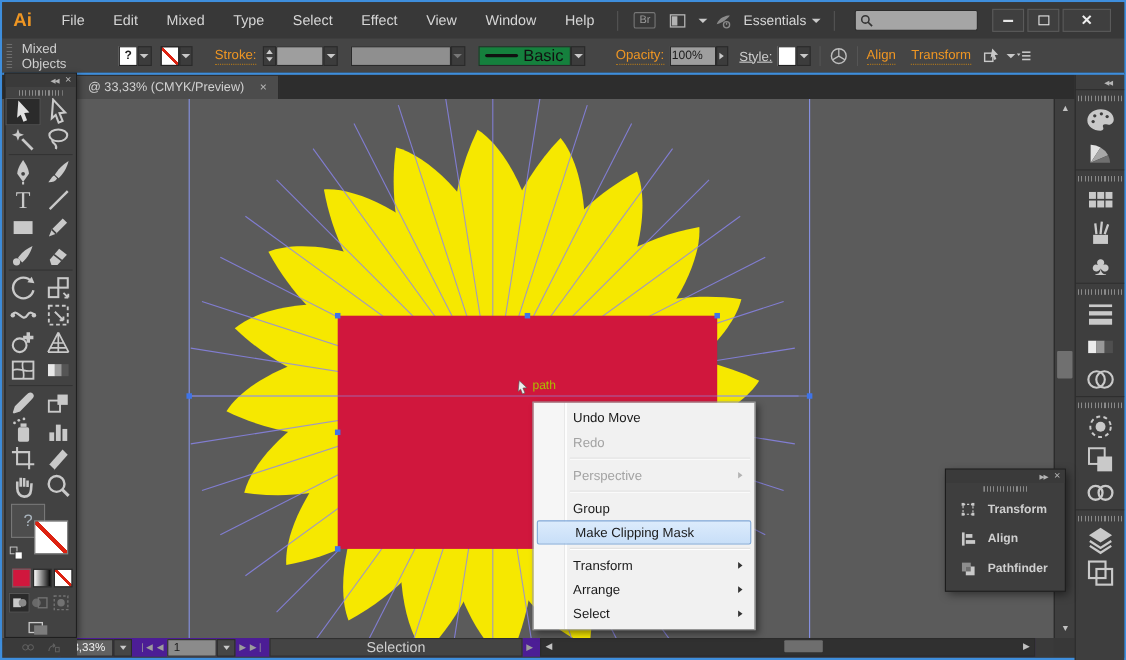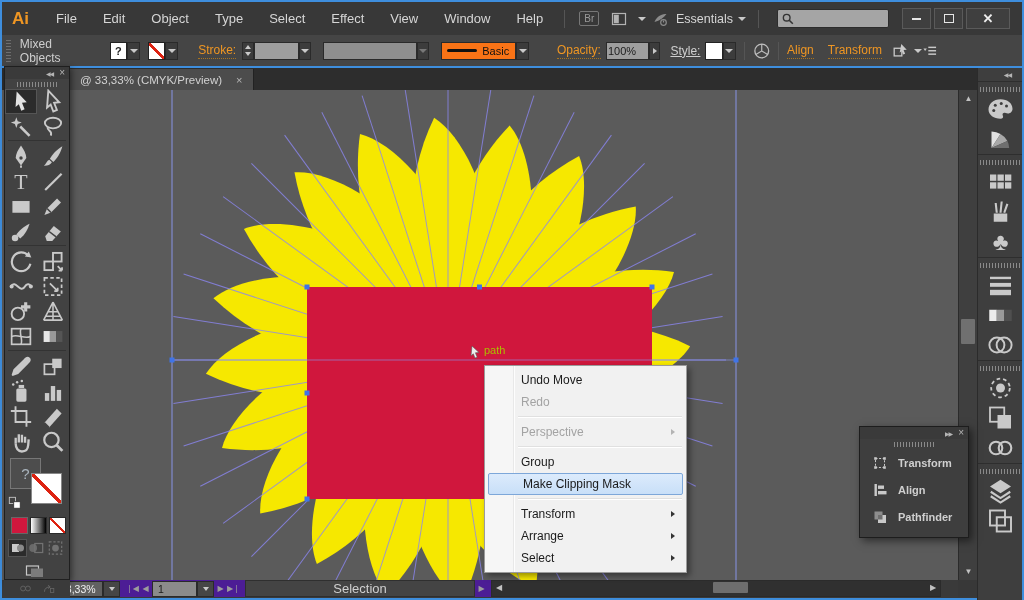--- a/index.html
+++ b/index.html
@@ -44,22 +44,22 @@
            display:flex;align-items:center;justify-content:center;}
   .dropbtn .chev{margin:0;border-top-color:#c9c9c9;}
   .dropbtn.dim .chev{border-top-color:#777;}
   .stepper{width:12px;height:18px;background:#3c3c3c;border:1px solid #2a2a2a;box-sizing:border-box;
            display:flex;flex-direction:column;align-items:center;justify-content:space-evenly;}
   .stepper i{width:0;height:0;border-left:3.5px solid transparent;border-right:3.5px solid transparent;}
   .stepper .up{border-bottom:4px solid #c9c9c9;}
   .stepper .dn{border-top:4px solid #c9c9c9;}
   .field{height:18px;background:#9e9e9e;border:1px solid #2a2a2a;box-sizing:border-box;
          color:#1c1c1c;font-size:11px;display:flex;align-items:center;padding-left:1px;}
-  .brushfield{height:18px;background:#f97316;border:1px solid #2a2a2a;box-sizing:border-box;
-              display:flex;align-items:center;color:#111;font-size:11px;}
+  .brushfield{height:18px;background:#15803d;border:1px solid #2a2a2a;box-sizing:border-box;
+              display:flex;align-items:center;color:#111;font-size:15px;}
   .brushline{width:30px;height:3px;background:#111;border-radius:2px;margin:0 5px;}
   .rbtn{width:12px;height:18px;background:#3c3c3c;border:1px solid #2a2a2a;box-sizing:border-box;
         display:flex;align-items:center;justify-content:center;}
   .rbtn i{width:0;height:0;border-top:3.5px solid transparent;border-bottom:3.5px solid transparent;
           border-left:4px solid #c9c9c9;}
   .cb-icon{width:18px;height:18px;}
   .accentline{position:absolute;left:0;top:64px;width:1020px;height:2px;background:var(--window_border_blue,#3e8edd);z-index:3;}
   
   .tabbar{position:absolute;left:0;top:66px;width:975px;height:22px;background:#2d2d2d;z-index:2;}
   .tab{position:absolute;left:68px;top:1px;height:21px;background:#4c4c4c;color:#d2d2d2;font-size:11.5px;
@@ -157,21 +157,21 @@
 </style>
 </head>
 <body>
 
 <div class="app">
 
   <div class="titlebar">
     <span class="logo">Ai</span>
     <span class="menu-item">File</span>
     <span class="menu-item">Edit</span>
-    <span class="menu-item">Object</span>
+    <span class="menu-item">Mixed</span>
     <span class="menu-item">Type</span>
     <span class="menu-item">Select</span>
     <span class="menu-item">Effect</span>
     <span class="menu-item">View</span>
     <span class="menu-item">Window</span>
     <span class="menu-item">Help</span>
     <span class="tb-sep"></span>
     <span class="br-btn">Br</span>
     <span class="tb-icon">
         <svg viewBox="0 0 16 16" style="width:100%;height:100%;display:block;">

